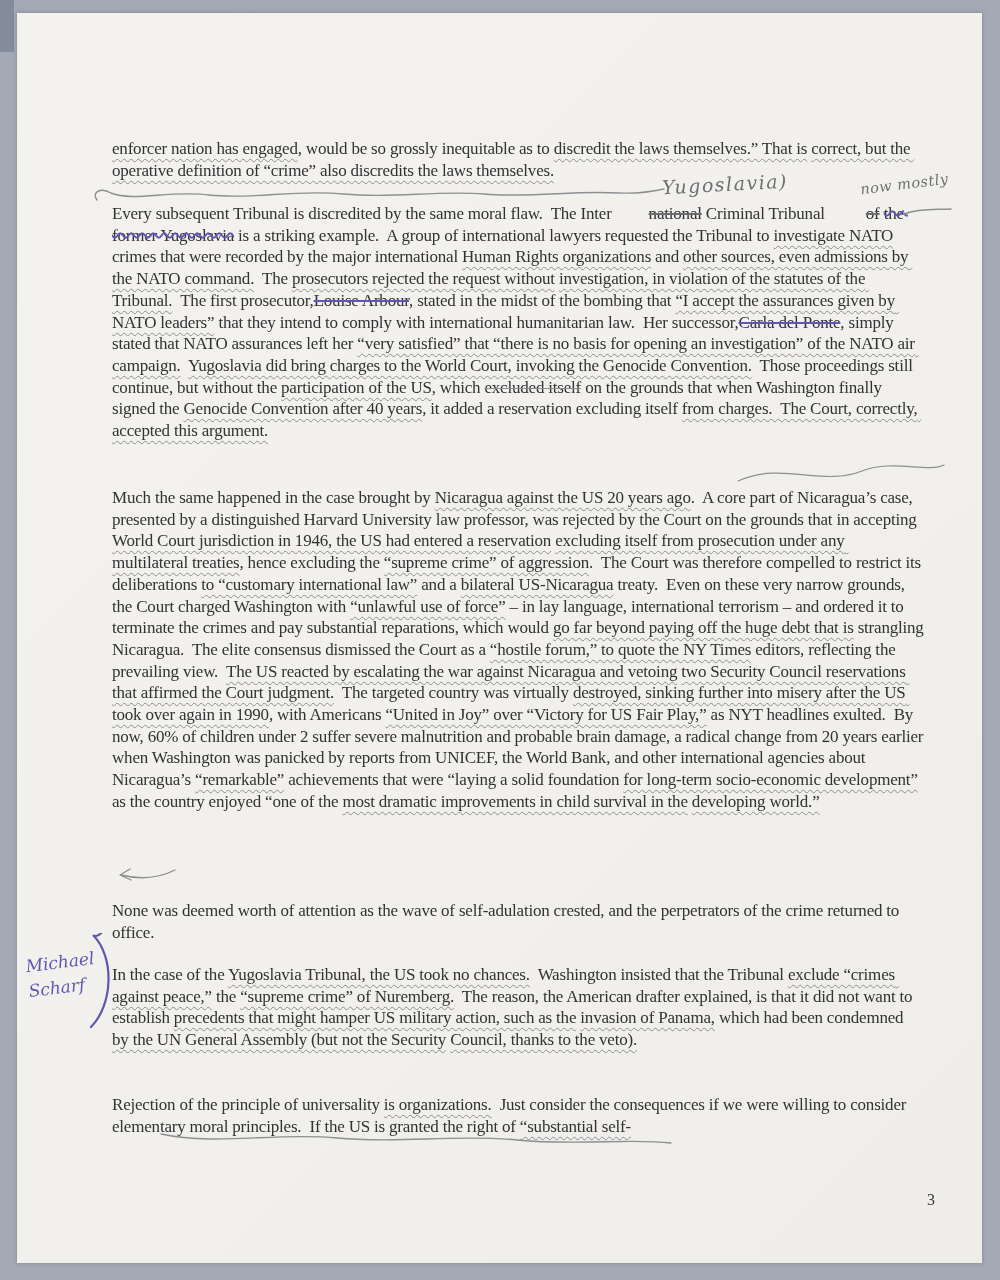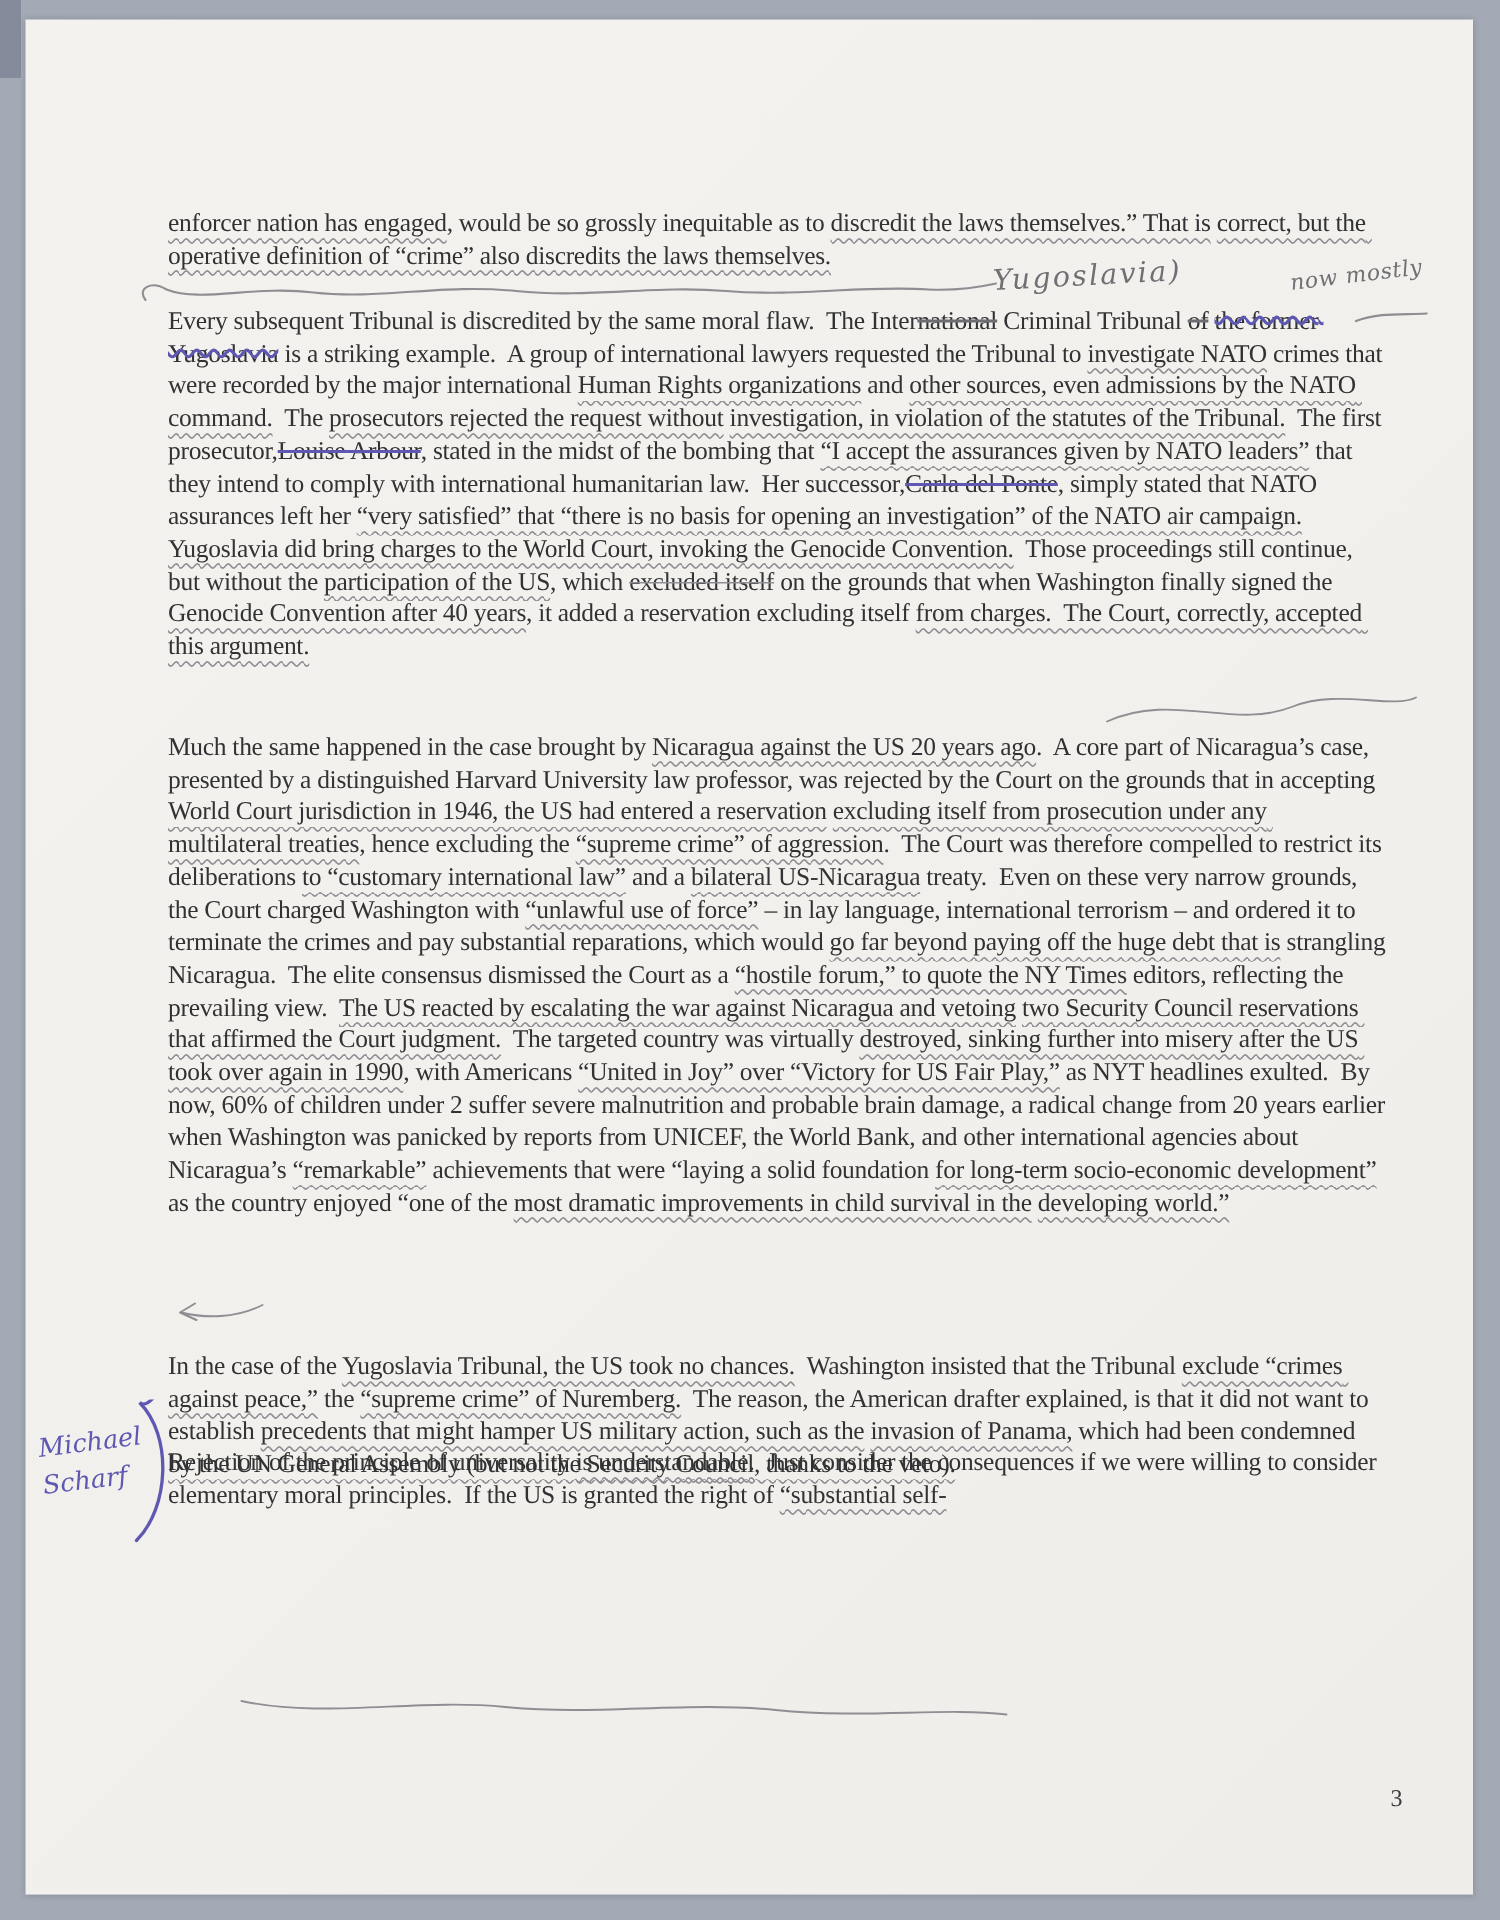--- a/index.html
+++ b/index.html
@@ -48,20 +48,21 @@
     text-decoration-line:underline;
     text-decoration-style:wavy;
     text-decoration-color:var(--pencil);
     text-decoration-thickness:1px;
     text-underline-offset:4px;
   }
   .s-ps {
     text-decoration-line:line-through;
     text-decoration-color:#6e6e72;
     text-decoration-thickness:1.5px;
+    margin-left:37px;
   }
   .s-bs {
     text-decoration-line:line-through;
     text-decoration-color:var(--blue);
     text-decoration-thickness:2px;
   }
   .s-bx {
     text-decoration-line:line-through;
     text-decoration-style:wavy;
     text-decoration-color:var(--blue);
@@ -108,22 +109,23 @@
 
 <div class="scan">
   <div class="edge-patch"></div>
 
   <div class="paper">
 
     <div class="textblock">
         <p class="para"><span class="s-u">enforcer nation has engaged</span><span class="s-p">, would be so grossly inequitable as to </span><span class="s-u">discredit the laws themselves.” That is</span><span class="s-p"> </span><span class="s-u">correct, but the operative definition of “crime” also discredits the laws themselves.</span></p>
         <p class="para"><span class="s-p">Every subsequent Tribunal is discredited by the same moral flaw.  The Inter</span><span class="s-ps">national</span><span class="s-p"> Criminal Tribunal </span><span class="s-ps">of</span><span class="s-p"> </span><span class="s-bx">the former Yugoslavia</span><span class="s-p"> is a striking example.  A group of international lawyers requested the Tribunal to </span><span class="s-u">investigate NATO</span><span class="s-p"> crimes that were recorded by the major international </span><span class="s-u">Human Rights organizations</span><span class="s-p"> and </span><span class="s-u">other sources, even admissions by the NATO command.</span><span class="s-p">  The </span><span class="s-u">prosecutors rejected the request without</span><span class="s-p"> </span><span class="s-u">investigation, in violation of the statutes of the Tribunal.</span><span class="s-p">  The first prosecutor,</span><span class="s-bs">Louise Arbour</span><span class="s-p">, stated in the midst of the bombing that </span><span class="s-u">“I accept the assurances given by NATO leaders”</span><span class="s-p"> that they intend to comply with international humanitarian law.  Her successor,</span><span class="s-bs">Carla del Ponte</span><span class="s-p">, simply stated that NATO assurances left her </span><span class="s-u">“very satisfied” that “there is no basis for opening an investigation” of the NATO air campaign.</span><span class="s-p">  </span><span class="s-u">Yugoslavia did bring charges to the World Court, invoking the Genocide Convention.</span><span class="s-p">  Those proceedings still continue, but without the </span><span class="s-u">participation of the US</span><span class="s-p">, which </span><span class="s-px">excluded itself</span><span class="s-p"> on the grounds that when Washington finally signed the </span><span class="s-u">Genocide Convention after 40 years</span><span class="s-p">, it added a reservation excluding itself </span><span class="s-u">from charges.  The Court, correctly, accepted this argument.</span></p>
         <p class="para"><span class="s-p">Much the same happened in the case brought by </span><span class="s-u">Nicaragua against the US 20 years ago</span><span class="s-p">.  A core part of Nicaragua’s case, presented by a distinguished Harvard University law professor, was rejected by the Court on the grounds that in accepting </span><span class="s-u">World Court jurisdiction in 1946, the US had entered a reservation</span><span class="s-p"> </span><span class="s-u">excluding itself from prosecution under any multilateral treaties</span><span class="s-p">, hence excluding the </span><span class="s-u">“supreme crime” of aggression</span><span class="s-p">.  The Court was therefore compelled to restrict its deliberations </span><span class="s-u">to “customary international law”</span><span class="s-p"> and a </span><span class="s-u">bilateral US-Nicaragua</span><span class="s-p"> treaty.  Even on these very narrow grounds, the Court charged Washington with </span><span class="s-u">“unlawful use of force”</span><span class="s-p"> – in lay language, international terrorism – and ordered it to terminate the crimes and pay substantial reparations, which would </span><span class="s-u">go far beyond paying off the huge debt that is</span><span class="s-p"> strangling Nicaragua.  The elite consensus dismissed the Court as a </span><span class="s-u">“hostile forum,” to quote the NY Times</span><span class="s-p"> editors, reflecting the prevailing view.  </span><span class="s-u">The US reacted by escalating the war against Nicaragua and vetoing</span><span class="s-p"> </span><span class="s-u">two Security Council reservations that affirmed the Court judgment.</span><span class="s-p">  The targeted country was virtually </span><span class="s-u">destroyed, sinking further into misery after the US took over again in 1990</span><span class="s-p">, with Americans </span><span class="s-u">“United in Joy” over “Victory for US Fair Play,”</span><span class="s-p"> as NYT headlines exulted.  By now, 60% of children under 2 suffer severe malnutrition and probable brain damage, a radical change from 20 years earlier when Washington was panicked by reports from UNICEF, the World Bank, and other international agencies about Nicaragua’s </span><span class="s-u">“remarkable”</span><span class="s-p"> achievements that were “laying a solid foundation </span><span class="s-u">for long-term socio-economic development”</span><span class="s-p"> as the country enjoyed “one of the </span><span class="s-u">most dramatic improvements in child survival in the</span><span class="s-p"> </span><span class="s-u">developing world.”</span></p>
+        <p class="para"><span class="s-p">None was deemed worth of attention as the wave of self-adulation crested, and the perpetrators of the crime returned to office.</span></p>
         <p class="para"><span class="s-p">In the case of the </span><span class="s-u">Yugoslavia Tribunal, the US took no chances.</span><span class="s-p">  Washington insisted that the Tribunal </span><span class="s-u">exclude “crimes against peace,”</span><span class="s-p"> the </span><span class="s-u">“supreme crime” of Nuremberg.</span><span class="s-p">  The reason, the American drafter explained, is that it did not want to establish </span><span class="s-u">precedents that might hamper US military action, such as the</span><span class="s-p"> </span><span class="s-u">invasion of Panama,</span><span class="s-p"> which had been condemned </span><span class="s-u">by the UN General Assembly (but not the Security</span><span class="s-p"> </span><span class="s-u">Council, thanks to the veto).</span></p>
-        <p class="para"><span class="s-p">Rejection of the principle of universality </span><span class="s-u">is understandable.</span><span class="s-p">  Just consider the consequences if we were willing to consider elementary moral principles.  If the US is granted the right of </span><span class="s-u">“substantial self-</span></p>
+        <p class="para"><span class="s-p">Rejection of the principle of universality </span><span class="s-u">is organizations.</span><span class="s-p">  Just consider the consequences if we were willing to consider elementary moral principles.  If the US is granted the right of </span><span class="s-u">“substantial self-</span></p>
       </div>
 
     <div class="pagenum">3</div>
 
     <div class="hand pencil insert-note">Yugoslavia)</div>
     <div class="hand pencil topright-note">now mostly</div>
     <div class="hand blue margin-note">
       <div>Michael</div>
       <div>Scharf</div>
     </div>

